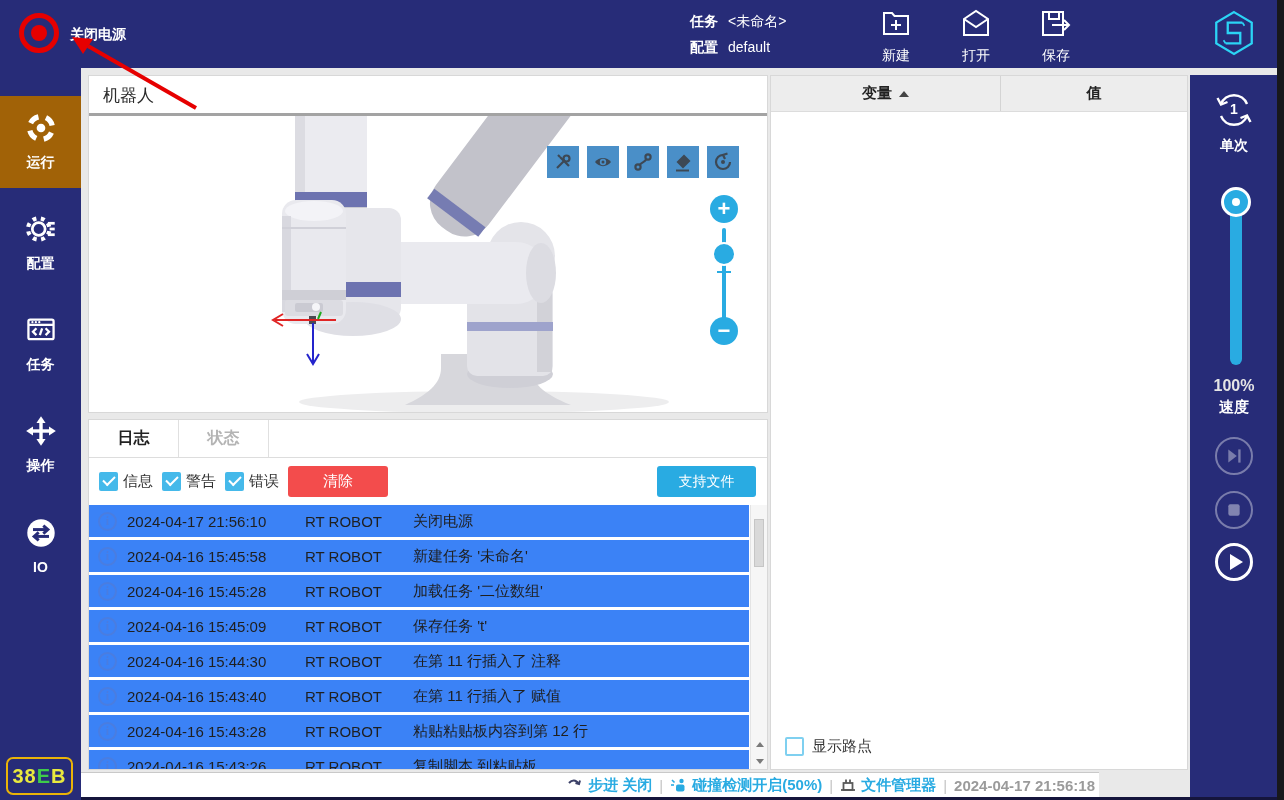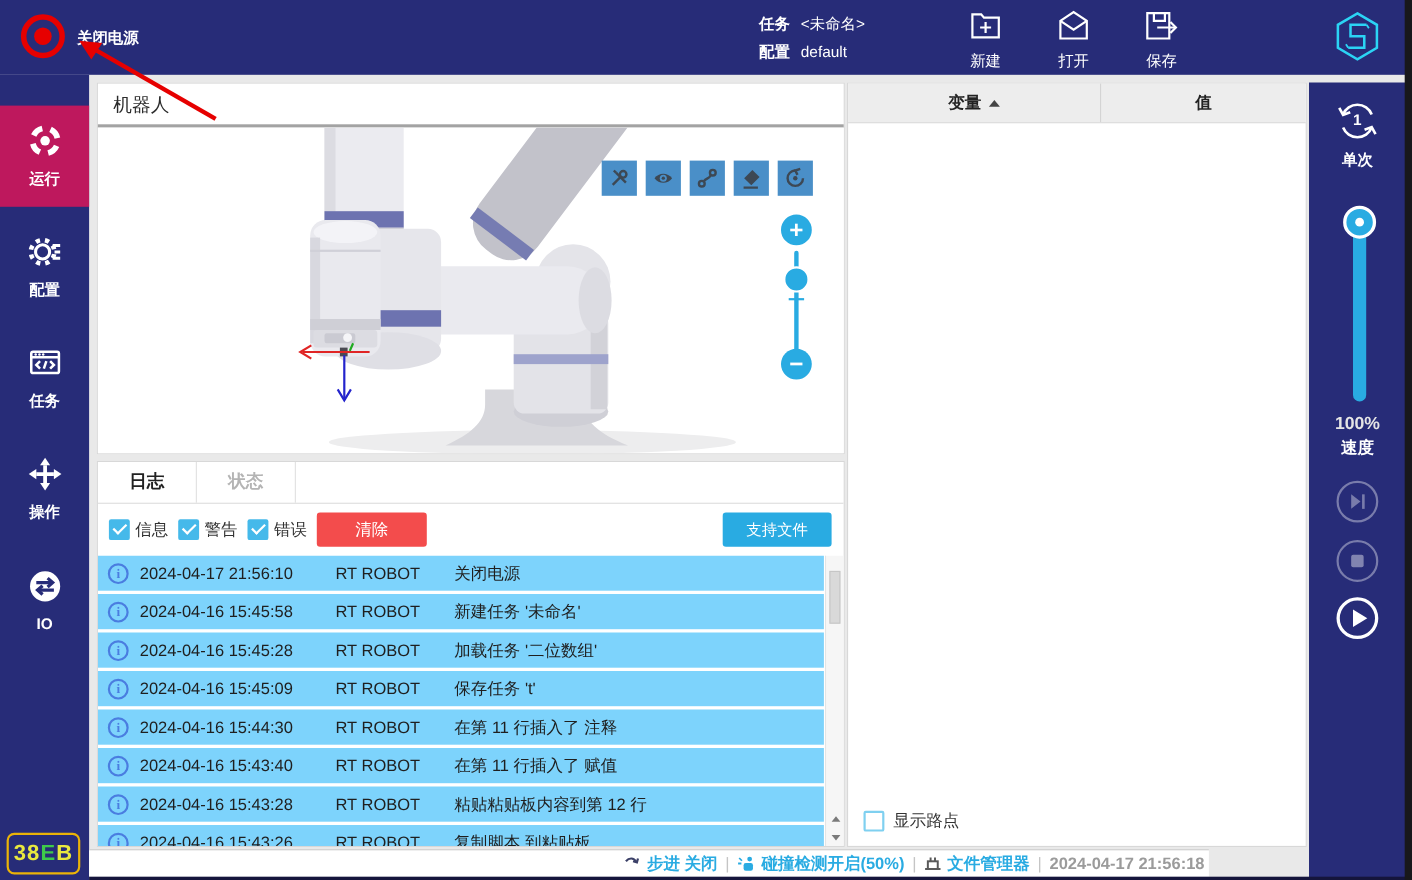--- a/index.html
+++ b/index.html
@@ -18,21 +18,21 @@
   .annotation { position:absolute; left:0; top:0; width:260px; height:140px; pointer-events:none; z-index:99; }
   .task-block { position:absolute; left:690px; top:8px; color:#fff; font-size:14px; line-height:26px; }
   .task-block .row span.lbl { font-weight:bold; margin-right:10px; }
   .tb-actions { position:absolute; left:878px; top:6px; display:flex; gap:44px; }
   .tb-action { display:flex; flex-direction:column; align-items:center; gap:2px; color:#fff; font-size:14px; cursor:pointer; }
   .logo { position:absolute; left:1210px; top:8px; }
   
   .left-sidebar { position:absolute; left:0; top:68px; width:81px; height:732px; background:#272c78; }
   .side-item { width:81px; height:92px; margin-bottom:9px; display:flex; flex-direction:column; align-items:center; justify-content:center; gap:7px; color:#fff; font-size:14px; font-weight:bold; cursor:pointer; }
   .side-item.first { margin-top:12px; }
-  .side-item.active { background:#be185d;margin-top:28px; }
+  .side-item.active { background:#a16207;margin-top:28px; }
   .badge-38eb { position:absolute; left:6px; bottom:5px; width:67px; height:38px; border:2px solid #eab308; border-radius:7px; display:flex; align-items:center; justify-content:center; font-size:20px; font-weight:bold; letter-spacing:1px; cursor:pointer; background:transparent; }
   .badge-38eb .y { color:#e9e93e; } .badge-38eb .g { color:#3ecb4a; }
   
   .robot-panel { position:absolute; left:88px; top:75px; width:680px; height:338px; background:#fff; border:1px solid #d8d8d8; }
   .robot-title { height:40px; line-height:40px; padding-left:14px; font-size:17px; color:#2b2b2b; border-bottom:3px solid #a3a3a3; }
   .view3d { position:relative; width:678px; height:296px; overflow:hidden; background:#fff; }
   .view-toolbar { position:absolute; left:458px; top:30px; display:flex; gap:8px; }
   .vt-btn { width:32px; height:32px; background:#4a8fc8; display:flex; align-items:center; justify-content:center; cursor:pointer; }
   .zoom-plus, .zoom-minus { position:absolute; left:621px; width:28px; height:28px; border-radius:50%; background:#29abe2; color:#fff; display:flex; align-items:center; justify-content:center; font-size:22px; font-weight:bold; cursor:pointer; line-height:1; }
   .zoom-plus { top:79px; } .zoom-minus { top:201px; }
@@ -46,21 +46,21 @@
   .tab.active { font-weight:bold; color:#222; }
   .tab.inactive { color:#b4b4b4; font-weight:bold; }
   .filter-row { height:47px; display:flex; align-items:center; padding:0 10px; gap:9px; }
   .cb-group { display:flex; align-items:center; gap:5px; cursor:pointer; }
   .cb { width:19px; height:19px; border-radius:2px; background:#45b9ea; position:relative; }
   .cb::after { content:""; position:absolute; left:4px; top:4px; width:10px; height:5px; border-left:2px solid #fff; border-bottom:2px solid #fff; transform:rotate(-45deg); }
   .cb-label { font-size:15px; color:#333; }
   .btn-clear { width:100px; height:31px; background:#f34c4c; color:#fff; font-size:15px; border:none; border-radius:3px; cursor:pointer; font-family:inherit; }
   .btn-support { width:99px; height:31px; background:#29abe2; color:#fff; font-size:14px; border:none; border-radius:3px; cursor:pointer; margin-left:auto; margin-right:1px; font-family:inherit; }
   .log-list { position:relative; height:264px; overflow:hidden; padding-right:18px; }
-  .log-row { height:32px; margin-bottom:3px; background:#7dd3fc; display:flex; align-items:center; padding-left:9px; font-size:15px; color:#1f1f1f; }
+  .log-row { height:32px; margin-bottom:3px; background:#3b82f6; display:flex; align-items:center; padding-left:9px; font-size:15px; color:#1f1f1f; }
   .info-ico { width:19px; height:19px; border:2px solid #4a7de0; border-radius:50%; color:#4a7de0; font-size:12px; font-weight:bold; font-family:"Liberation Serif","DejaVu Serif",serif; display:flex; align-items:center; justify-content:center; margin-right:10px; flex:0 0 auto; }
   .info-ico::after { content:"i"; }
   .log-time { width:178px; } .log-source { width:108px; }
   .v-scroll { position:absolute; right:0; top:0; bottom:0; width:17px; background:#f6f6f6; border-left:1px solid #e4e4e4; }
   .v-thumb { position:absolute; left:3px; top:14px; width:10px; height:48px; background:#d9d9d9; border:1px solid #c6c6c6; cursor:pointer; }
   .v-btn { position:absolute; left:0; width:17px; height:16px; display:flex; align-items:center; justify-content:center; cursor:pointer; }
   .v-btn.up { bottom:17px; } .v-btn.down { bottom:0; }
   .tri-up { width:0; height:0; border-left:4px solid transparent; border-right:4px solid transparent; border-bottom:5px solid #7a7a7a; }
   .tri-down { width:0; height:0; border-left:4px solid transparent; border-right:4px solid transparent; border-top:5px solid #7a7a7a; }
   

